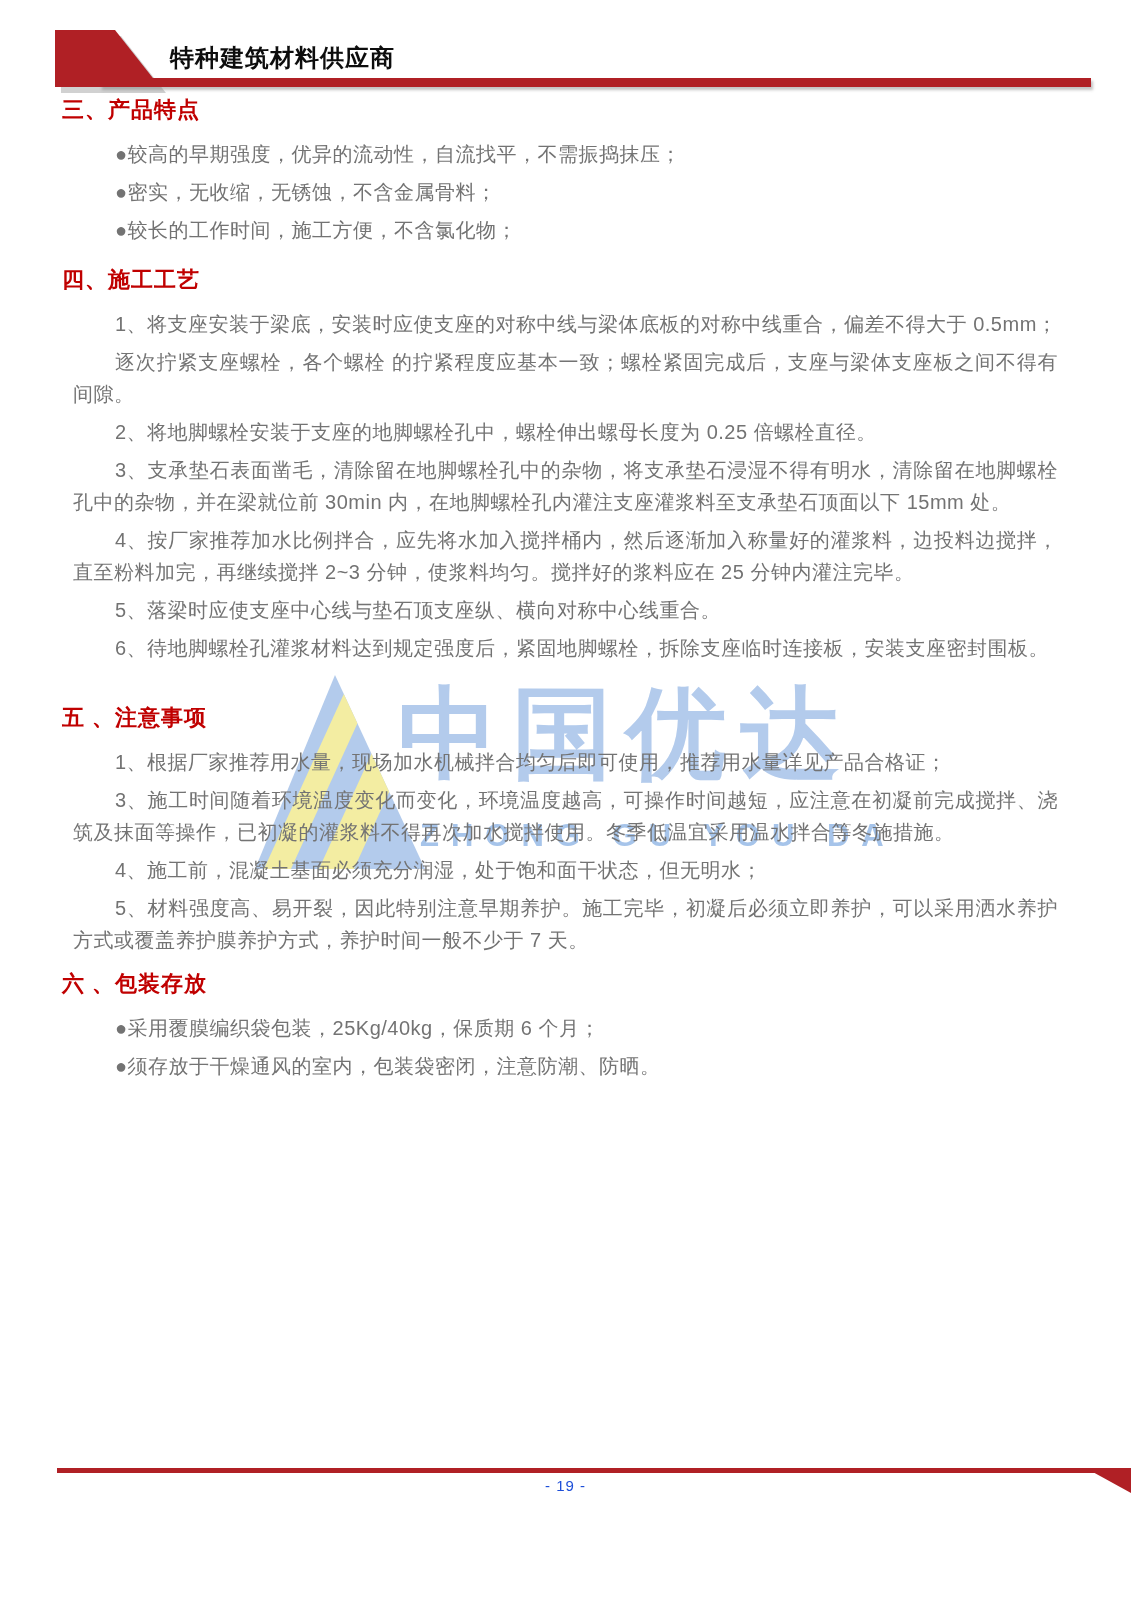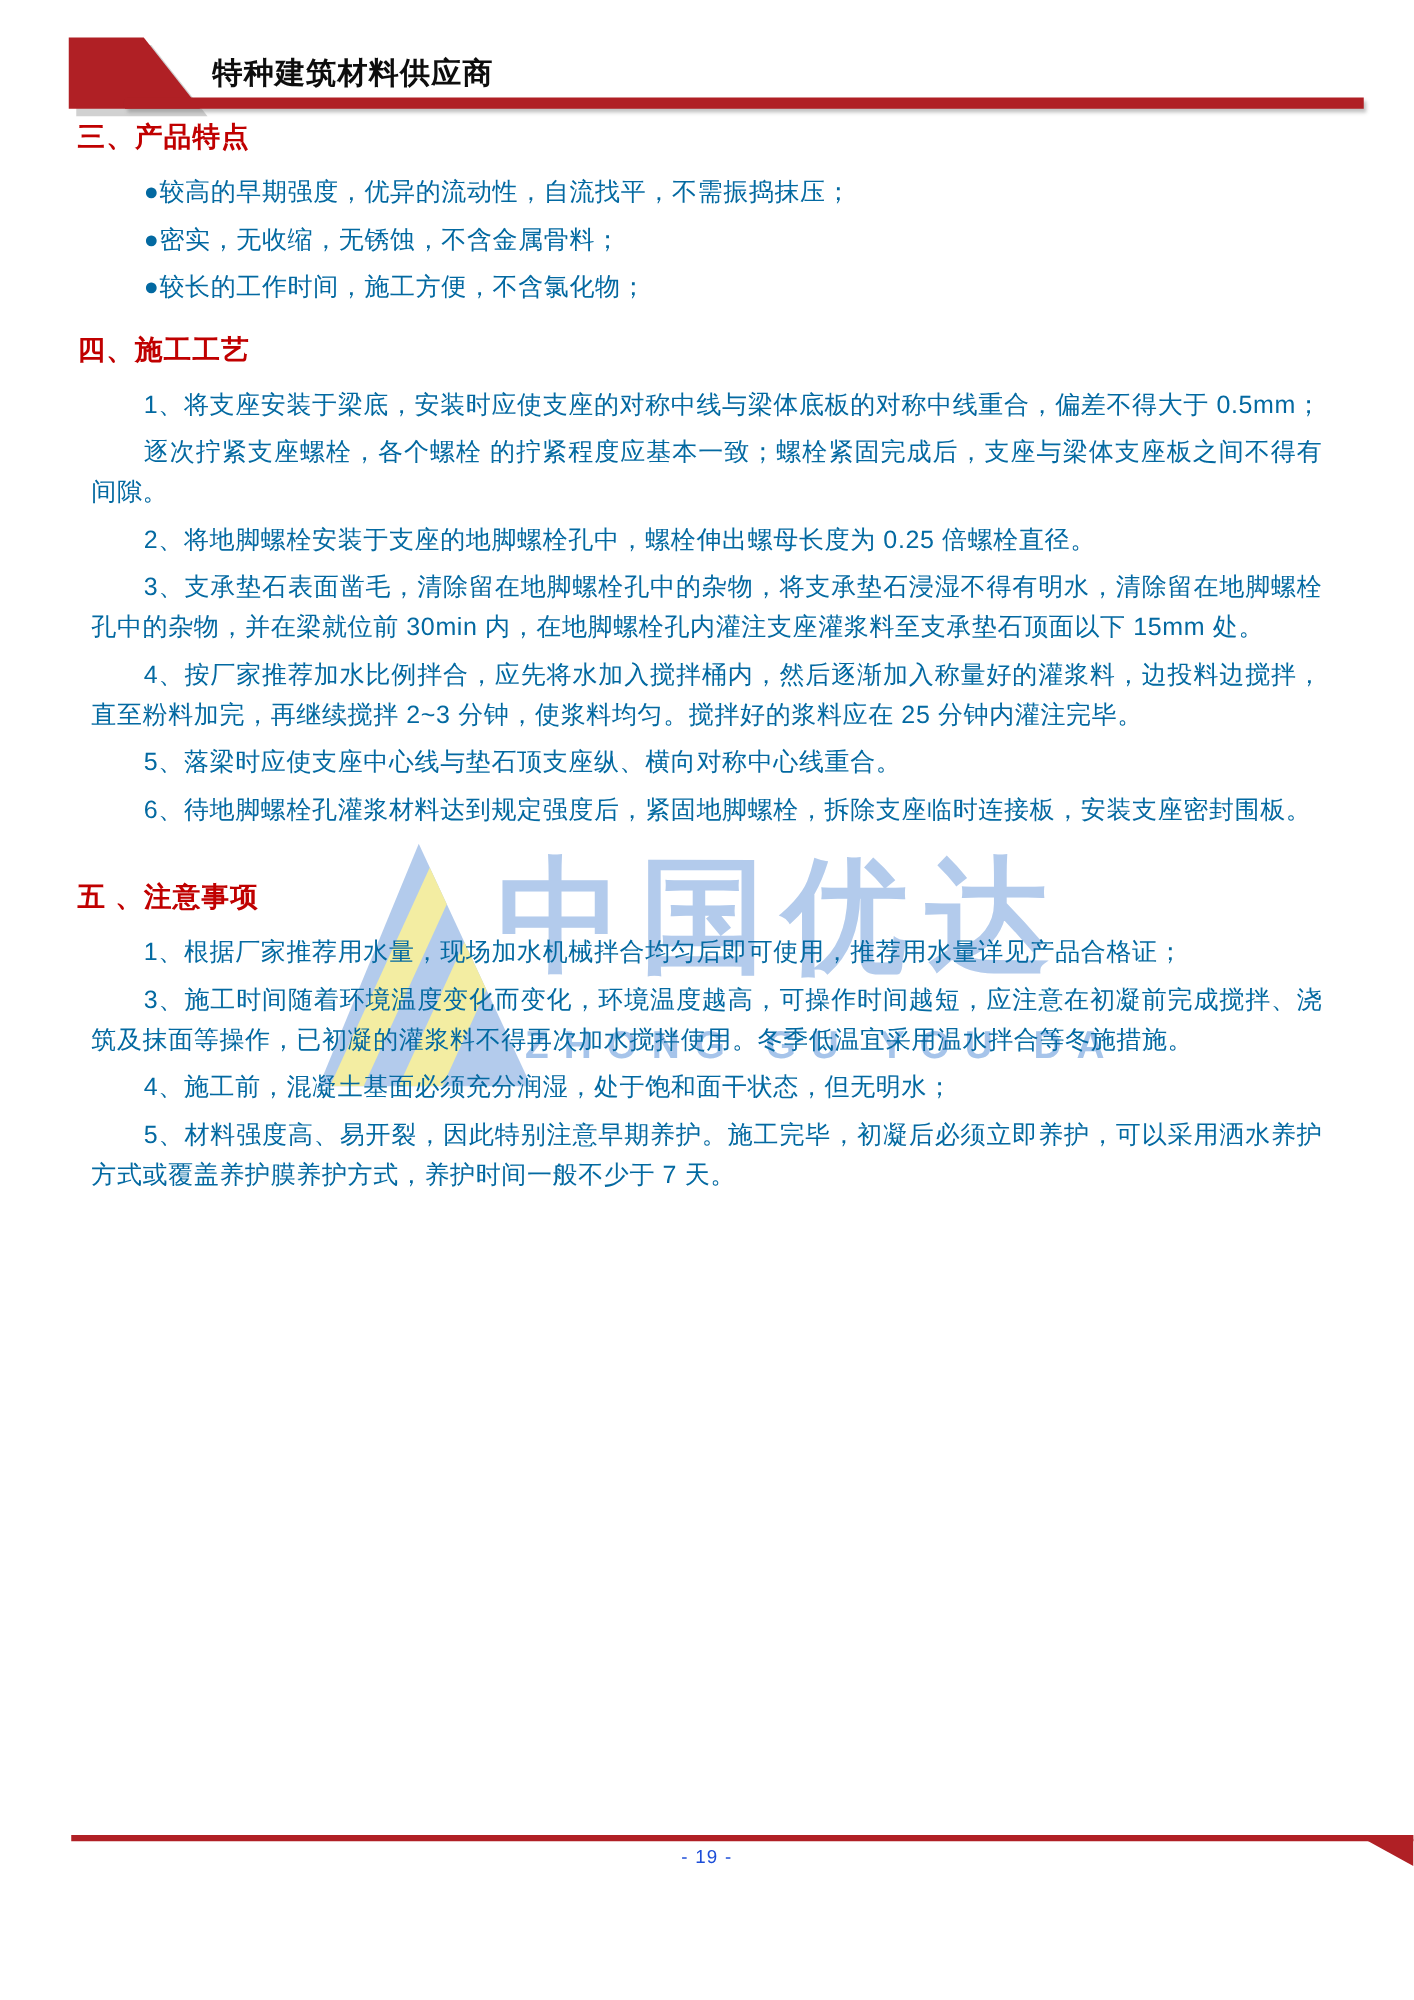--- a/index.html
+++ b/index.html
@@ -35,21 +35,21 @@
 
   
   .content { position:absolute; left:62px; top:96px; width:1006px; z-index:1; }
   .section { margin:0; }
   .sec-heading {
     color:#c00000; font-size:22px; font-weight:bold; letter-spacing:1px;
     line-height:28px; margin:0 0 14px 0;
   }
   .para {
     margin:0 0 6px 11px; width:985px; font-size:20px; line-height:32px;
-    letter-spacing:.5px; text-align:justify; text-indent:42px; color:#0369a1;
+    letter-spacing:.5px; text-align:justify; text-indent:42px; color:#737373;
   }
   .sec-4 { margin-top:20px; }
   .sec-5 { margin-top:40px; }
   .sec-6 { margin-top:14px; }
 
   
   .footer-line {
     position:absolute; left:57px; right:0; top:1468px; height:5px;
     background:#b02025; z-index:1;
   }
@@ -113,20 +113,25 @@
     </div>
 
     <div class="section sec-5">
       <h2 class="sec-heading">五 、注意事项</h2>
       <p class="para">1、根据厂家推荐用水量，现场加水机械拌合均匀后即可使用，推荐用水量详见产品合格证；</p>
       <p class="para">3、施工时间随着环境温度变化而变化，环境温度越高，可操作时间越短，应注意在初凝前完成搅拌、浇筑及抹面等操作，已初凝的灌浆料不得再次加水搅拌使用。冬季低温宜采用温水拌合等冬施措施。</p>
       <p class="para">4、施工前，混凝土基面必须充分润湿，处于饱和面干状态，但无明水；</p>
       <p class="para">5、材料强度高、易开裂，因此特别注意早期养护。施工完毕，初凝后必须立即养护，可以采用洒水养护方式或覆盖养护膜养护方式，养护时间一般不少于 7 天。</p>
     </div>
 
+    <div class="section sec-6">
+      <h2 class="sec-heading">六 、包装存放</h2>
+      <p class="para">●采用覆膜编织袋包装，25Kg/40kg，保质期 6 个月；</p>
+      <p class="para">●须存放于干燥通风的室内，包装袋密闭，注意防潮、防晒。</p>
+    </div>
 
   </div>
 
   <div class="footer-line"></div>
   <div class="footer-corner"></div>
   <div class="page-number">- 19 -</div>
 
 </div>
 
 </body></html>

